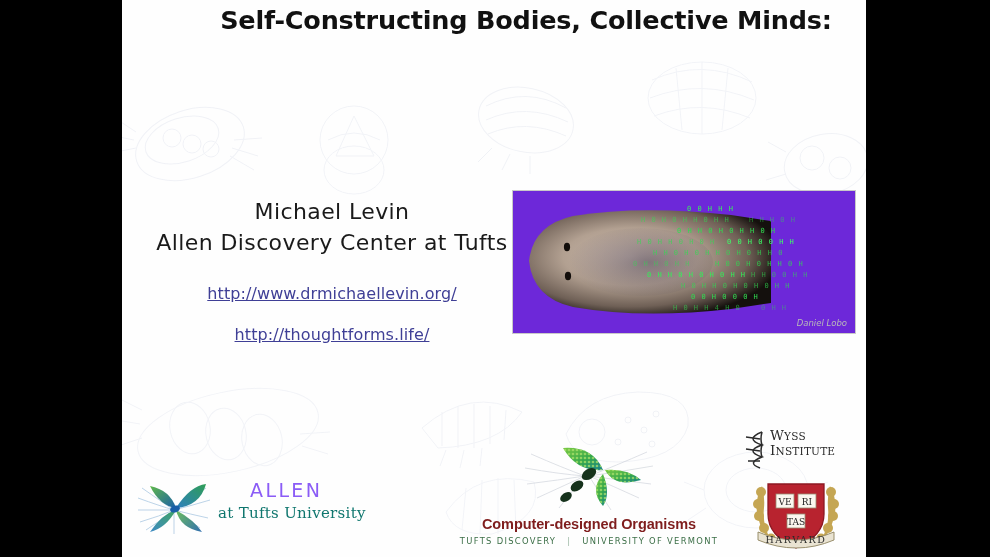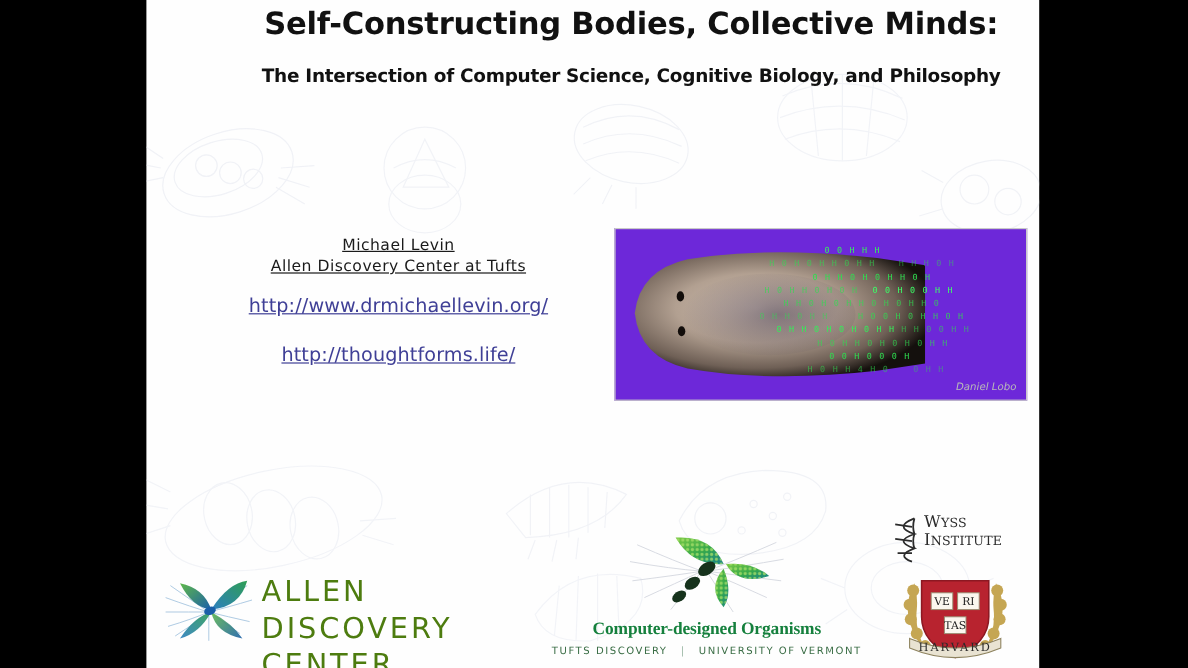--- a/index.html
+++ b/index.html
@@ -18,46 +18,46 @@
   
   #title-block{position:absolute;left:0;top:6px;width:808px;text-align:center;}
   #title{font-family:"DejaVu Sans", sans-serif;font-weight:bold;
          font-size:25.5px;letter-spacing:-.2px;color:#111;line-height:1.15;}
   #subtitle{margin-top:19px;font-family:"DejaVu Sans", sans-serif;font-weight:bold;
             font-size:15.4px;color:#111;letter-spacing:-.25px;}
 
   
   #author-block{position:absolute;left:20px;top:196px;width:380px;text-align:center;
                 color:#1a1a1a;}
-  .author-line{font-size:13px;line-height:1.42;letter-spacing:.4px;text-decoration:underline;}
-  #links{margin-top:12px;}
+  .author-line{font-size:22px;line-height:1.42;letter-spacing:.4px;}
+  #links{margin-top:26px;}
   .link{display:block;font-size:16px;color:#3f3f96;text-decoration:underline;
         letter-spacing:.1px;margin-bottom:22px;}
 
   
   #img-panel{position:absolute;left:390px;top:190px;width:342px;height:142px;
              background:#6d28d9;border:1px solid #c9c9c9;overflow:hidden;}
   #planaria{position:absolute;left:8px;top:12px;width:250px;height:118px;}
   .code-grid{position:absolute;left:118px;top:14px;width:218px;height:120px;}
   .code-row{position:absolute;white-space:nowrap;font-family:"DejaVu Sans Mono", monospace;
             font-size:7px;color:#2fdd50;letter-spacing:1px;}
   #credit{position:absolute;right:8px;bottom:5px;font-size:8.5px;font-style:italic;
           color:#b9b9b9;font-family:"DejaVu Sans", sans-serif;}
 
   
   #logo-allen{position:absolute;left:8px;top:470px;width:305px;height:80px;}
   #allen-text{position:absolute;left:88px;top:8px;}
-  .allen-l1,.allen-l2{font-family:"DejaVu Sans", sans-serif;font-size:24px;
-        letter-spacing:2.4px;color:#4d7c0f;line-height:1.28;}
+  .allen-l1,.allen-l2{font-family:"DejaVu Sans", sans-serif;font-size:19px;
+        letter-spacing:2.4px;color:#8b5cf6;line-height:1.28;margin-left:32px;}
   .allen-l3{font-family:"DejaVu Serif", serif;font-size:15px;color:#0f766e;
         letter-spacing:.3px;margin-top:2px;}
 
   #logo-cdo{position:absolute;left:322px;top:440px;width:290px;height:112px;text-align:center;}
-  #cdo-title{margin-top:2px;font-family:Liberation Serif, serif;font-weight:bold;
-             font-size:14.5px;color:#15803d;letter-spacing:-.1px;}
+  #cdo-title{margin-top:2px;font-family:Liberation Sans, sans-serif;font-weight:bold;
+             font-size:14.5px;color:#7f1d1d;letter-spacing:-.1px;}
   #cdo-sub{margin-top:4px;font-family:"DejaVu Sans", sans-serif;font-size:8.4px;
            color:#3b6e46;letter-spacing:1.3px;}
   #cdo-sub .sep{color:#9ab6a3;margin:0 7px;font-weight:normal;}
 
   #logo-wyss{position:absolute;left:620px;top:428px;width:120px;height:46px;}
   #wyss-text{position:absolute;left:28px;top:0;font-family:"DejaVu Serif", serif;
              color:#2b2b2b;line-height:1.08;}
   .wyss-l{font-size:13.5px;letter-spacing:.2px;}
   .wyss-l span{font-size:10.5px;}
 
@@ -191,21 +191,20 @@
         <g fill="none" stroke="#eceff5" stroke-width="1">
           <ellipse cx="70" cy="58" rx="46" ry="34"></ellipse>
           <path d="M30 40 Q70 22 112 44"></path>
             <path d="M30 60 Q70 44 112 64"></path>
         </g>
       </svg>
     </div>
 
     <div id="title-block">
       <div id="title">Self-Constructing Bodies, Collective Minds:</div>
-      <div id="subtitle">The Intersection of Computer Science, Cognitive Biology, and Philosophy</div>
     </div>
 
     <div id="author-block">
       <div class="author-line">Michael Levin</div>
       <div class="author-line">Allen Discovery Center at Tufts</div>
       <div id="links">
         <a class="link" href="#">http://www.drmichaellevin.org/</a>
         <a class="link" href="#">http://thoughtforms.life/</a>
       </div>
     </div>
@@ -276,21 +275,20 @@
             <path d="M38 58 Q38 46 38 34"></path>
         </g>
         <path d="M14 10 Q34 14 40 32 Q24 30 14 10 Z" fill="url(#ag1)"></path>
         <path d="M40 32 Q54 10 70 8 Q64 30 40 32 Z" fill="url(#ag2)"></path>
         <path d="M40 34 Q30 52 14 56 Q26 38 40 34 Z" fill="url(#ag2)" opacity=".92"></path>
         <path d="M40 34 Q58 44 66 56 Q44 52 40 34 Z" fill="url(#ag1)" opacity=".9"></path>
         <ellipse cx="39" cy="33" rx="5" ry="3.4" fill="#1a5fa8" transform="rotate(-18 39 33)"></ellipse>
       </svg>
       <div id="allen-text">
         <div class="allen-l1">ALLEN</div>
-        <div class="allen-l2">DISCOVERY CENTER</div>
         <div class="allen-l3">at Tufts University</div>
       </div>
     </div>
 
     <div id="logo-cdo">
       <svg width="140" height="74" viewBox="0 0 140 74" style="display:block;margin:0 auto;">
         <defs>
           <linearGradient id="xg" x1="0" y1="0" x2="1" y2="1">
             <stop offset="0%" stop-color="#7ac943"></stop>
               <stop offset="55%" stop-color="#35a84b"></stop>

